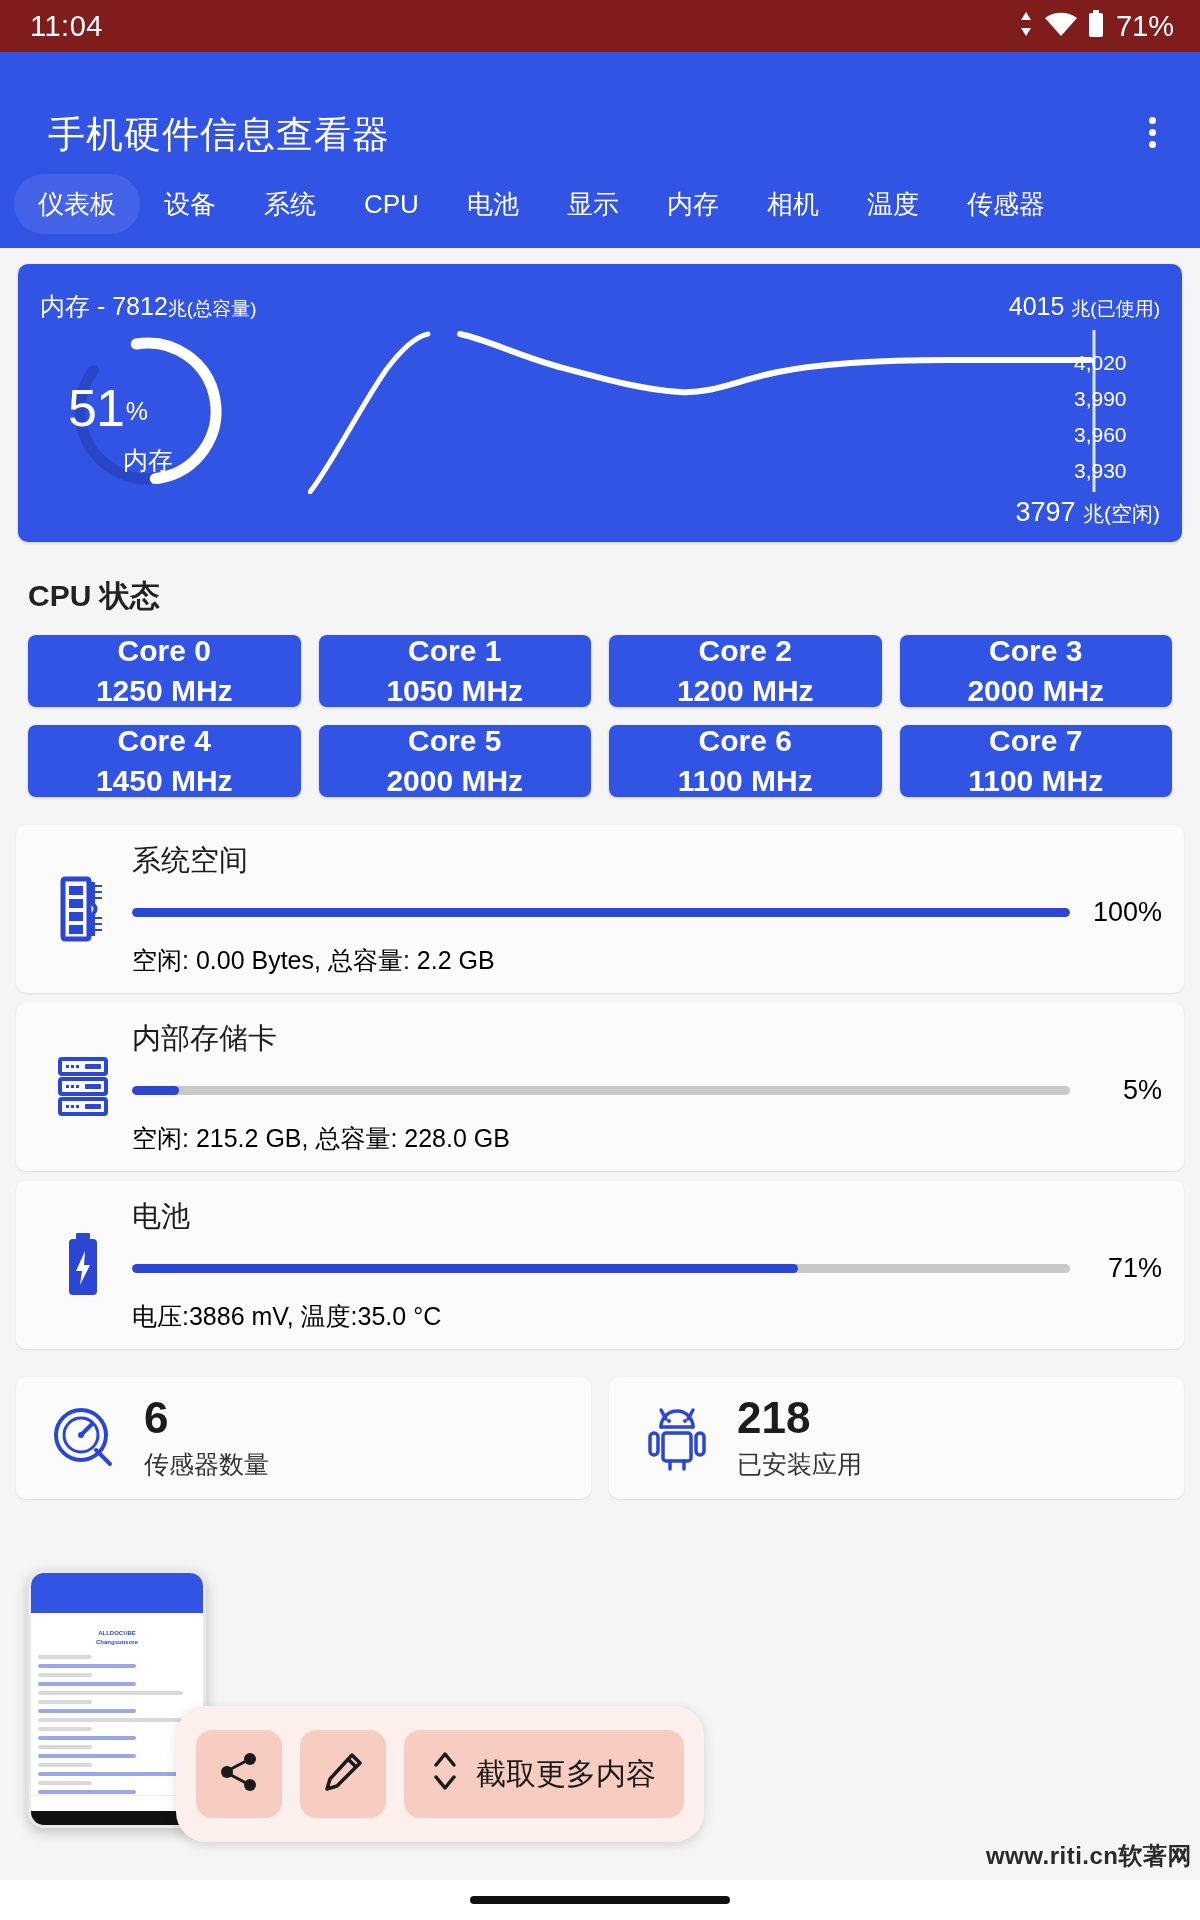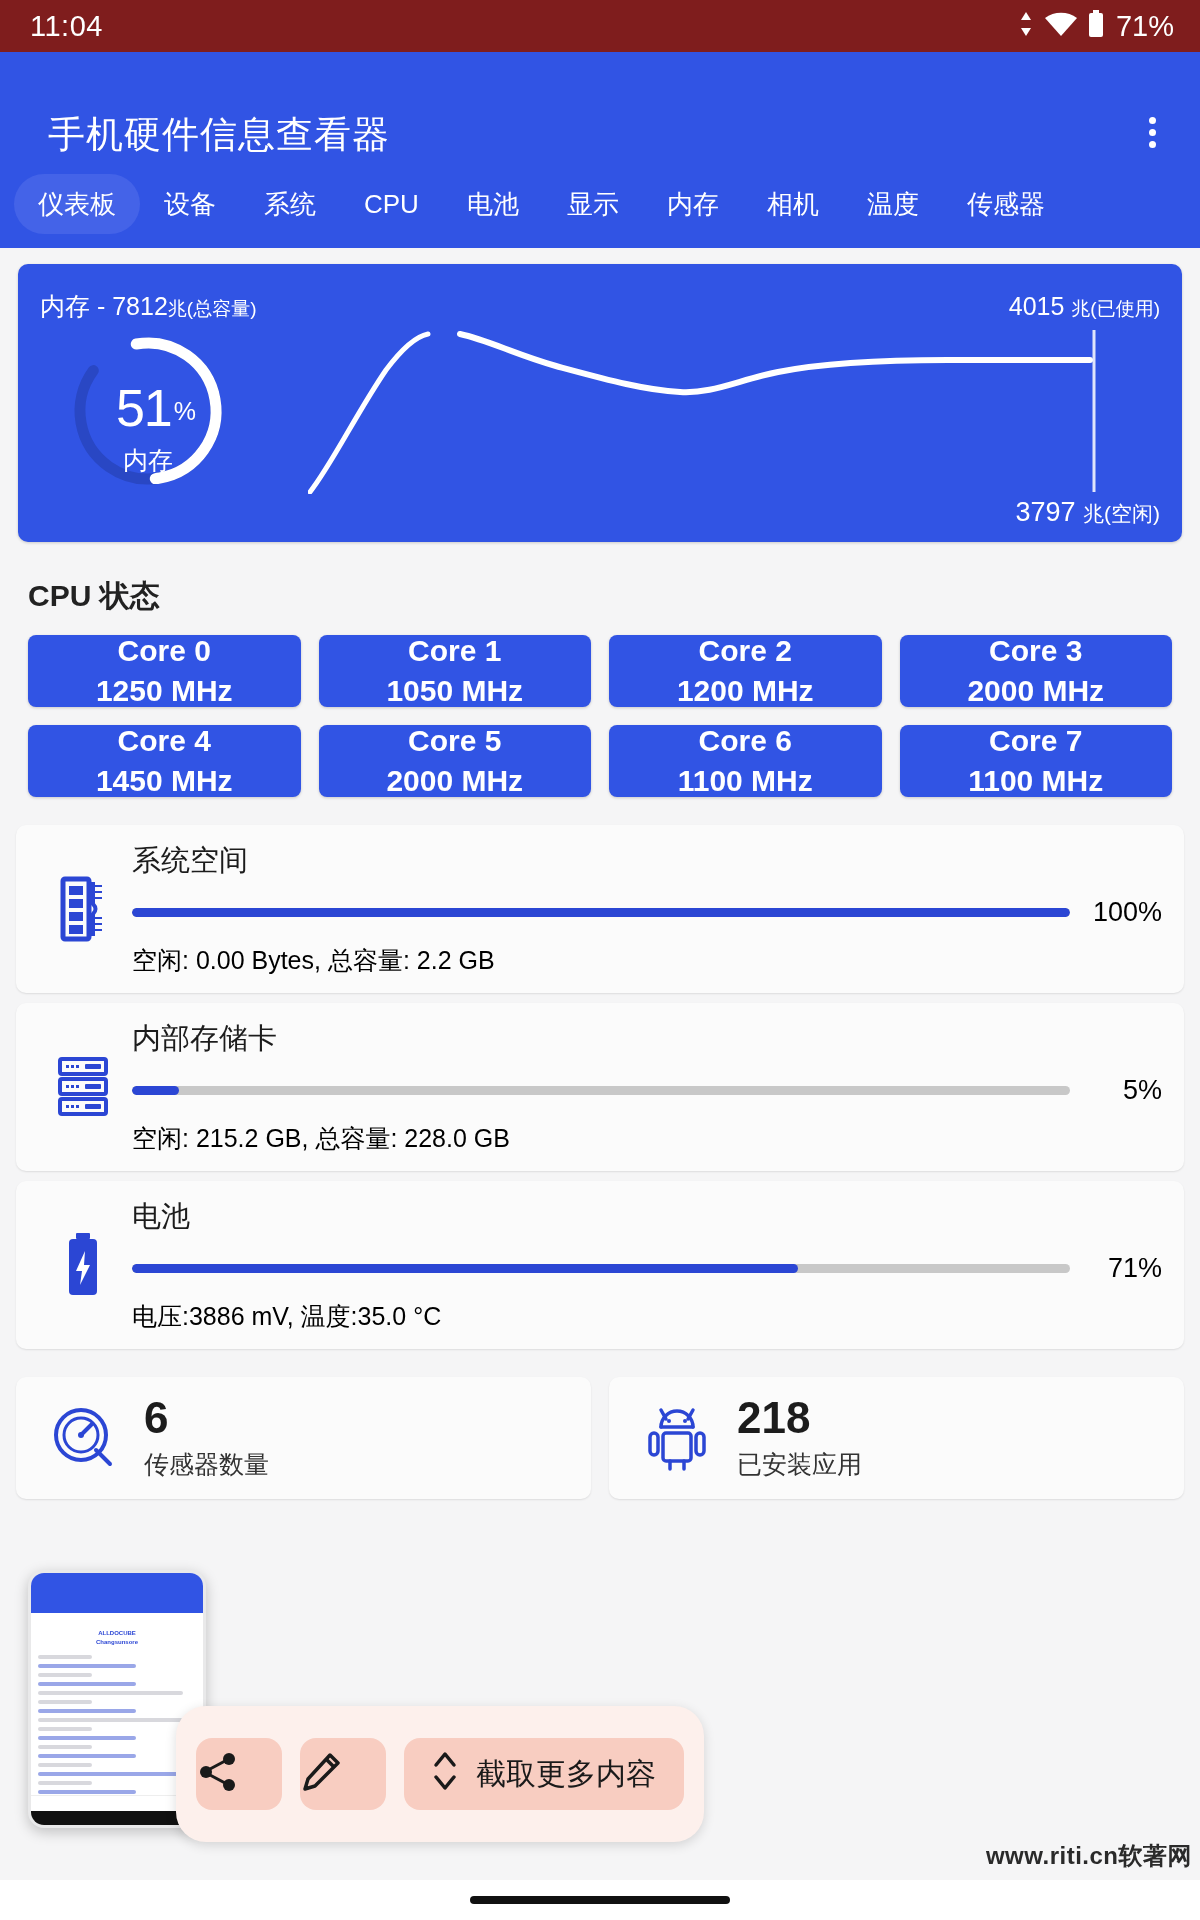--- a/index.html
+++ b/index.html
@@ -56,21 +56,21 @@
   }
   .memcard .hdr .sub { font-size: 19px; }
   .memcard .footer {
     position: absolute; bottom: 14px; right: 22px; font-size: 27px;
   }
   .memcard .footer .sub { font-size: 21px; }
 
   .gauge { position: absolute; left: 50px; top: 62px; width: 160px; height: 170px; }
   .gauge svg { display:block; }
   .gauge .valwrap {
-    position:absolute; top:52px; left:8px; width:160px; text-align:center;
+    position:absolute; top:52px; left:0; width:160px; text-align:left;
   }
   .gauge .val { font-size: 52px; font-weight: 300; letter-spacing: -1px; }
   .gauge .valpct { font-size: 25px; vertical-align: super; margin-left: 2px; font-weight: 300;}
   .gauge .glabel { position:absolute; top: 118px; left: 0; width:160px; text-align:center; font-size: 25px; }
 
   .spark { position:absolute; left: 290px; top: 50px; width: 790px; height: 180px; }
   .ylabels {
     position:absolute; right: 18px; top: 88px; width: 90px;
     font-size: 21px; line-height: 1; color:#fff;
   }
@@ -140,22 +140,22 @@
   .thumb .tcenter { text-align:center; color:#2b46d4; font-size:6px; font-weight:bold; margin: 10px 0 8px; line-height:1.5; }
   .thumb .tpill { width: 36px; height: 9px; background:#2b46d4; border-radius:2px; margin-top:3px;}
 
   .toolbar {
     position:absolute; left: 176px; bottom: 78px; height: 136px;
     background: #fdf0ec; border-radius: 30px;
     display:flex; align-items:center; gap: 18px; padding: 0 20px;
     box-shadow: 0 3px 12px rgba(0,0,0,.14);
   }
   .tbtn {
-    background:#f8cdc1; border-radius: 16px; height: 72px;
-    display:flex; align-items:center; cursor:pointer;
+    background:#f8cdc1; border-radius: 16px; height: 88px;
+    display:flex; align-items:center; justify-content:center; cursor:pointer;
   }
   .tbtn.sq { width: 86px; }
   .tbtn.wide { padding: 0 28px; gap: 18px; font-size: 30px; color:#1a1a1a; }
 
   .watermark {
     position:absolute; right: 8px; bottom: 48px;
     font-size: 24px; color: #2a2a2a; font-weight: bold; letter-spacing: .5px;
     white-space: nowrap;
   }
   .navbar {
@@ -238,20 +238,26 @@
 
     <div class="spark">
       <svg width="790" height="180" viewBox="0 0 790 180" preserveAspectRatio="none">
         <path d="M2,178 C24,150 48,100 78,56 C96,32 110,22 120,20" fill="none" stroke="#fff" stroke-width="5" stroke-linecap="round"></path>
         <path d="M152,20 C180,26 206,40 248,52 C300,66 336,76 372,78 C404,80 430,66 470,58
                  C520,48 580,46 640,46 C690,46 740,46 782,46" fill="none" stroke="#fff" stroke-width="6" stroke-linecap="round"></path>
         <line x1="786" y1="16" x2="786" y2="178" stroke="#ffffff" stroke-width="3" opacity=".85"></line>
       </svg>
     </div>
 
+    <div class="ylabels">
+      <div>4,020</div>
+      <div>3,990</div>
+      <div>3,960</div>
+      <div>3,930</div>
+    </div>
 
     <div class="footer">
       <span>3797</span> <span class="sub">兆(空闲)</span>
     </div>
   </div>
 
   <div class="sectiontitle">CPU 状态</div>
 
   <div class="cpugrid">
     <div class="core">

